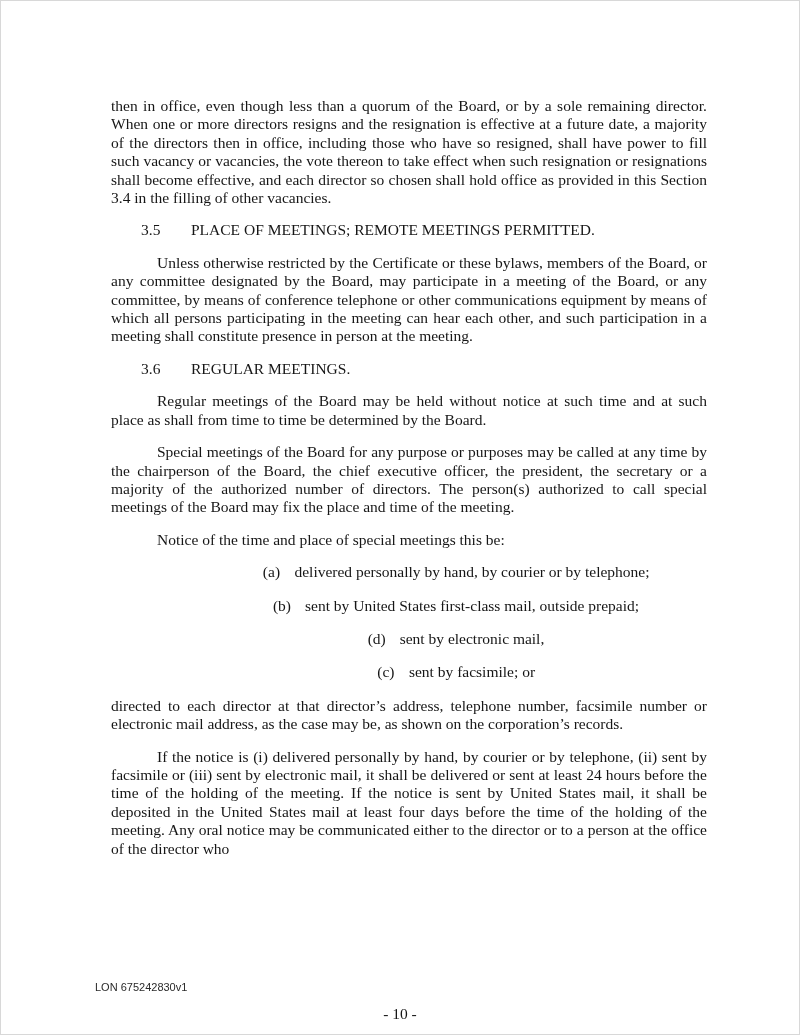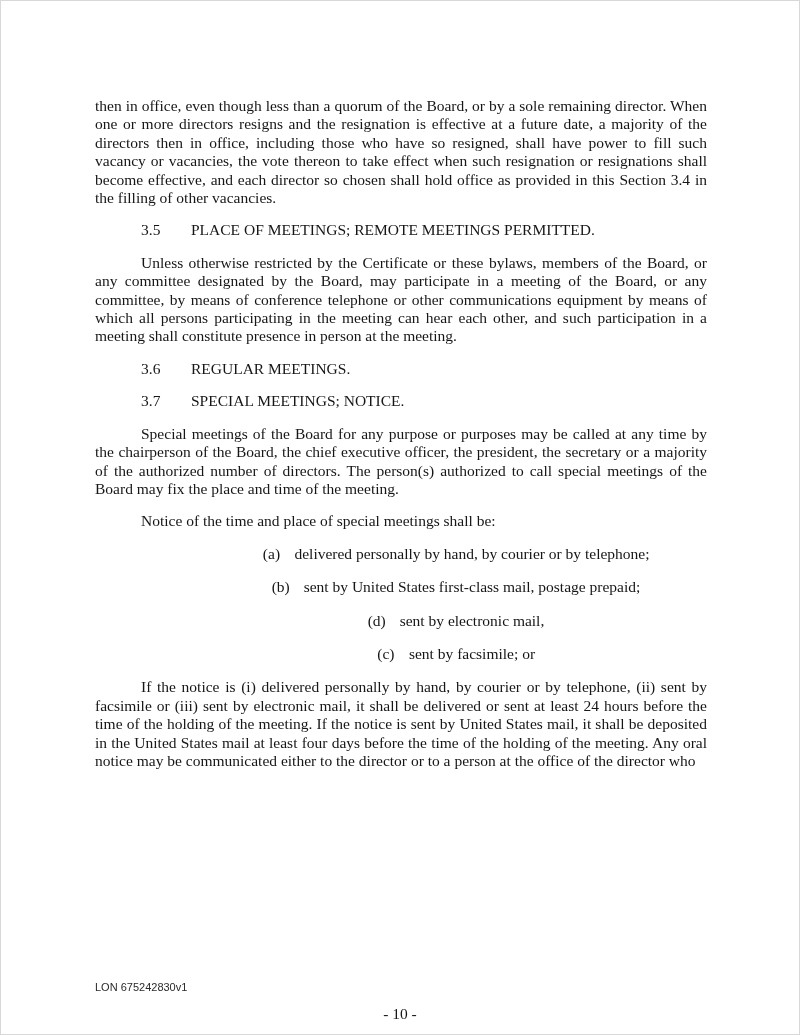--- a/index.html
+++ b/index.html
@@ -20,21 +20,21 @@
     border: 1px solid #d8d8d8;
     overflow: hidden;
   }
   .content {
     position: absolute;
     top: 96px;
     left: 94px;
     width: 612px;
   }
   p.para {
-    margin: 0 0 14px 0;
+    margin: 0 0 14px 16px;
     text-align: justify;
   }
   p.indent {
     text-indent: 46px;
   }
   h2.heading {
     font-size: 15.5px;
     font-weight: normal;
     margin: 0 0 14px 0;
     padding-left: 46px;
@@ -83,45 +83,44 @@
       <span class="hnum">3.5</span><span class="htitle">PLACE OF MEETINGS; REMOTE MEETINGS PERMITTED.</span>
     </h2>
 
 
     <p class="para indent">Unless otherwise restricted by the Certificate or these bylaws, members of the Board, or any committee designated by the Board, may participate in a meeting of the Board, or any committee, by means of conference telephone or other communications equipment by means of which all persons participating in the meeting can hear each other, and such participation in a meeting shall constitute presence in person at the meeting.</p>
 
     <h2 class="heading">
       <span class="hnum">3.6</span><span class="htitle">REGULAR MEETINGS.</span>
     </h2>
 
+    <p class="para indent">Regular meetings of the Board may be held without notice at such time and at such place as shall from time to time be determined by the Board.</p>
 
-    <h2 class="heading">
-      <span class="hnum">3.7</span><span class="htitle">SPECIAL MEETINGS; NOTICE.</span>
-    </h2>
 
     <p class="para indent">Special meetings of the Board for any purpose or purposes may be called at any time by the chairperson of the Board, the chief executive officer, the president, the secretary or a majority of the authorized number of directors.  The person(s) authorized to call special meetings of the Board may fix the place and time of the meeting.</p>
 
-    <p class="para indent">Notice of the time and place of special meetings shall be:</p>
+    <p class="para indent">Notice of the time and place of special meetings this be:</p>
 
     <div class="list-item">
       <span class="li-label">(a)</span><span class="li-text">delivered personally by hand, by courier or by telephone;</span>
     </div>
 
     <div class="list-item">
-      <span class="li-label">(b)</span><span class="li-text">sent by United States first-class mail, postage prepaid;</span>
+      <span class="li-label">(b)</span><span class="li-text">sent by United States first-class mail, outside prepaid;</span>
     </div>
 
     <div class="list-item">
       <span class="li-label">(d)</span><span class="li-text">sent by electronic mail,</span>
     </div>
 
     <div class="list-item">
       <span class="li-label">(c)</span><span class="li-text">sent by facsimile; or</span>
     </div>
 
+    <p class="para">directed to each director at that director’s address, telephone number, facsimile number or electronic mail address, as the case may be, as shown on the corporation’s records.</p>
 
     <p class="para indent">If the notice is (i) delivered personally by hand, by courier or by telephone, (ii) sent by facsimile or (iii) sent by electronic mail, it shall be delivered or sent at least 24 hours before the time of the holding of the meeting.  If the notice is sent by United States mail, it shall be deposited in the United States mail at least four days before the time of the holding of the meeting.  Any oral notice may be communicated either to the director or to a person at the office of the director who</p>
 
   </main>
 
   <div class="footer-page-number">- 10 -</div>
   <div class="footer-doc-id">LON 675242830v1</div>
 </div>
 
 </body></html>

